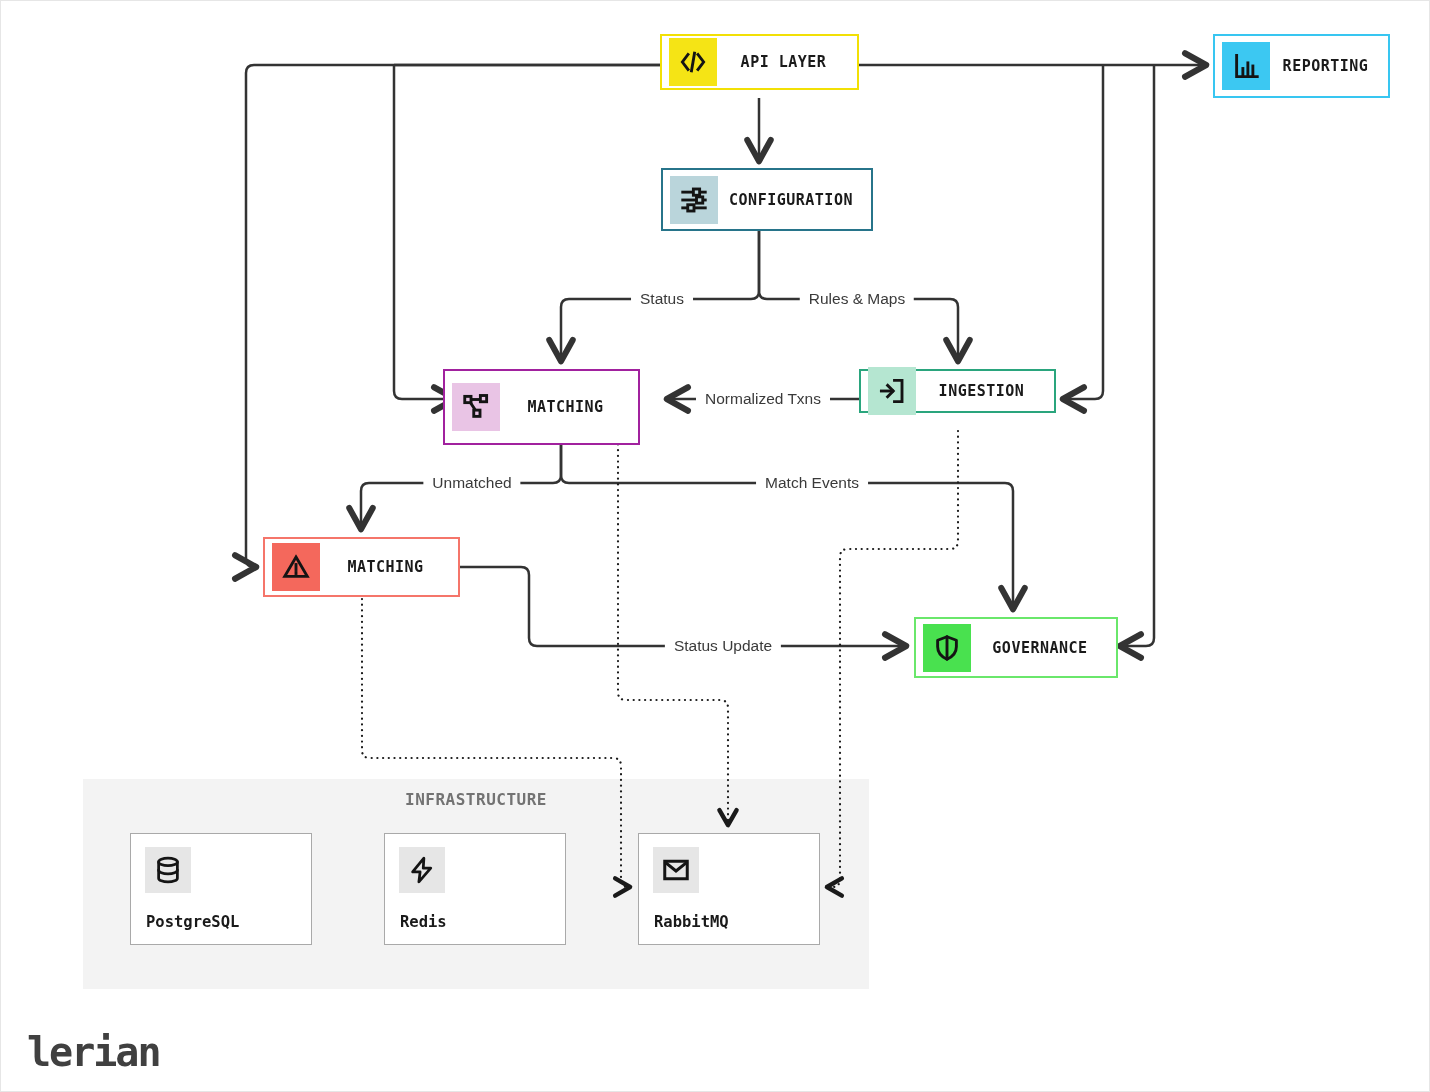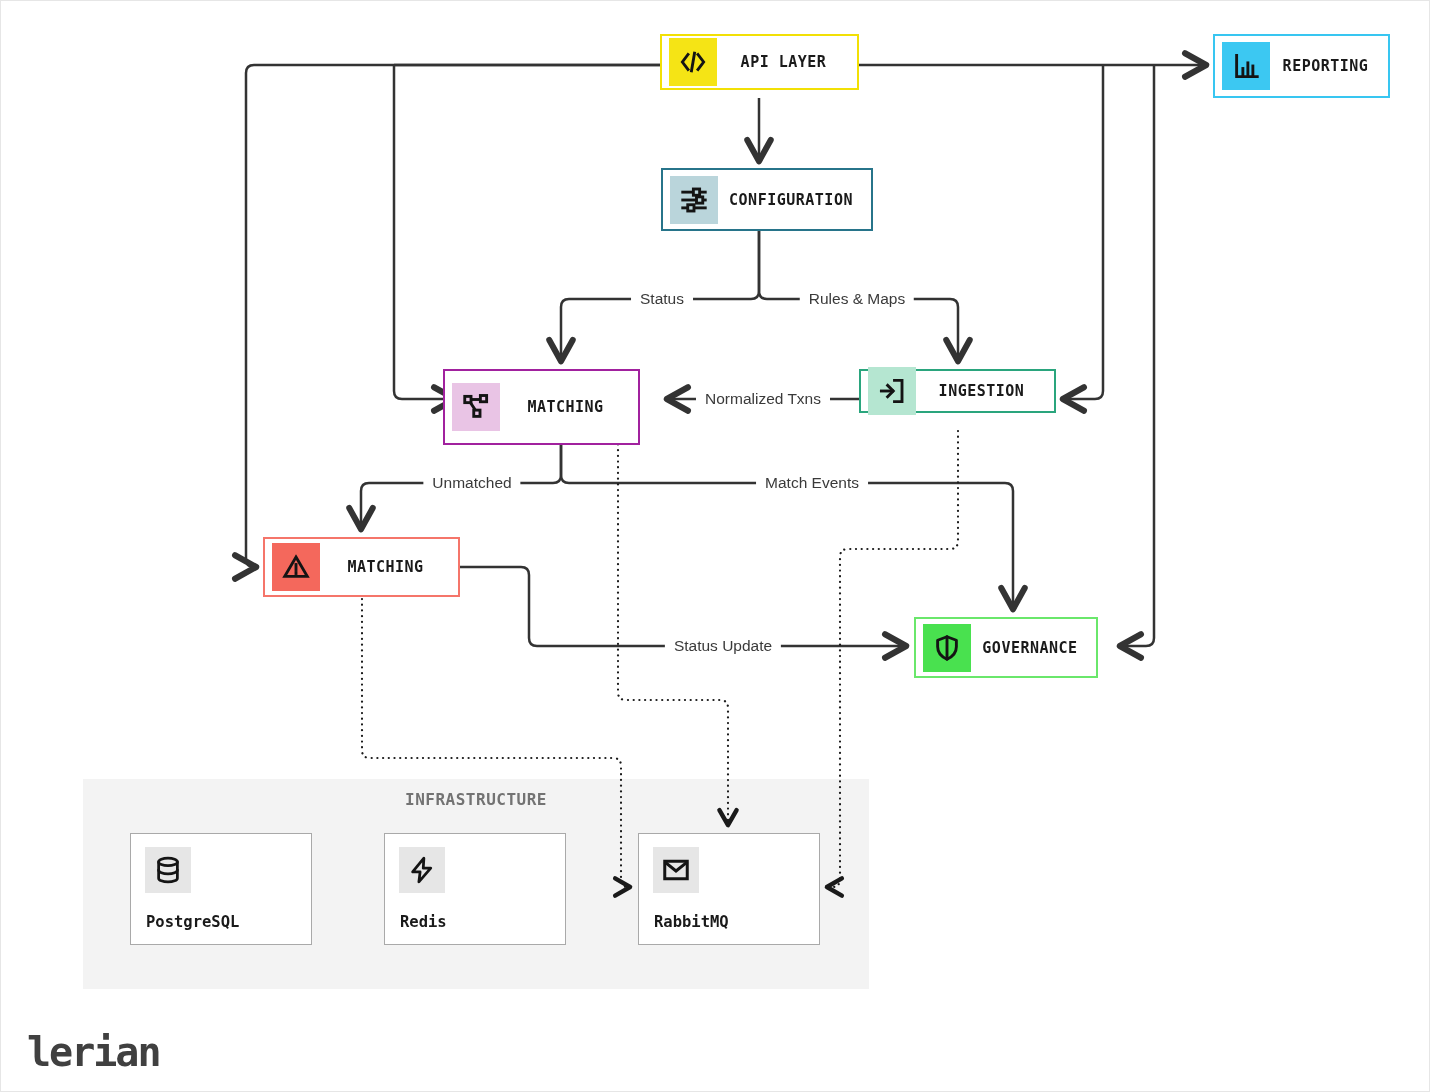--- a/index.html
+++ b/index.html
@@ -12,21 +12,21 @@
   .nodebox{position:absolute;z-index:2;background:#fff;border:2px solid #333;
            display:flex;align-items:center;padding:7px;box-sizing:border-box;}
   .icon-sq{width:48px;height:48px;flex:0 0 48px;display:flex;align-items:center;justify-content:center;}
   .node-label{flex:1;text-align:center;font-weight:700;font-size:15px;letter-spacing:.5px;color:#1a1a1a;}
   .n-api        {left:659px;top:33px;width:199px;height:56px;}
   .n-reporting  {left:1212px;top:33px;width:177px;height:64px;}
   .n-config     {left:660px;top:167px;width:212px;height:63px;}
   .n-matching   {left:442px;top:368px;width:197px;height:76px;}
   .n-ingestion  {left:858px;top:368px;width:197px;height:44px;}
   .n-exception  {left:262px;top:536px;width:197px;height:60px;}
-  .n-governance {left:913px;top:616px;width:184px;height:61px;}
+  .n-governance {left:913px;top:616px;width:204px;height:61px;}
   
   .edge-label{position:absolute;z-index:3;transform:translate(-50%,-50%);
               background:#fff;padding:0 9px;font-family:"Liberation Sans",sans-serif;
               font-size:15.5px;color:#3a3a3a;white-space:nowrap;}
   .lbl-rules        {left:661px;top:298px;}
   .lbl-rules-maps   {left:856px;top:298px;}
   .lbl-normalized   {left:762px;top:398px;}
   .lbl-unmatched    {left:471px;top:482px;}
   .lbl-match-events {left:811px;top:482px;}
   .lbl-status       {left:722px;top:645px;}

